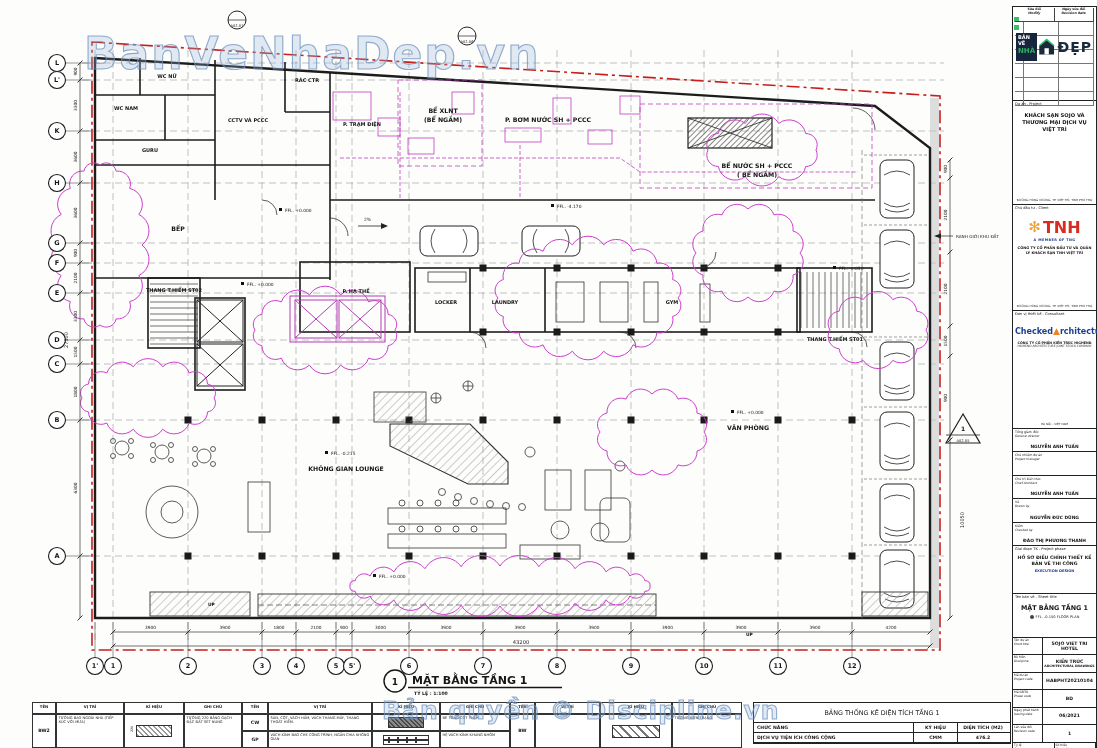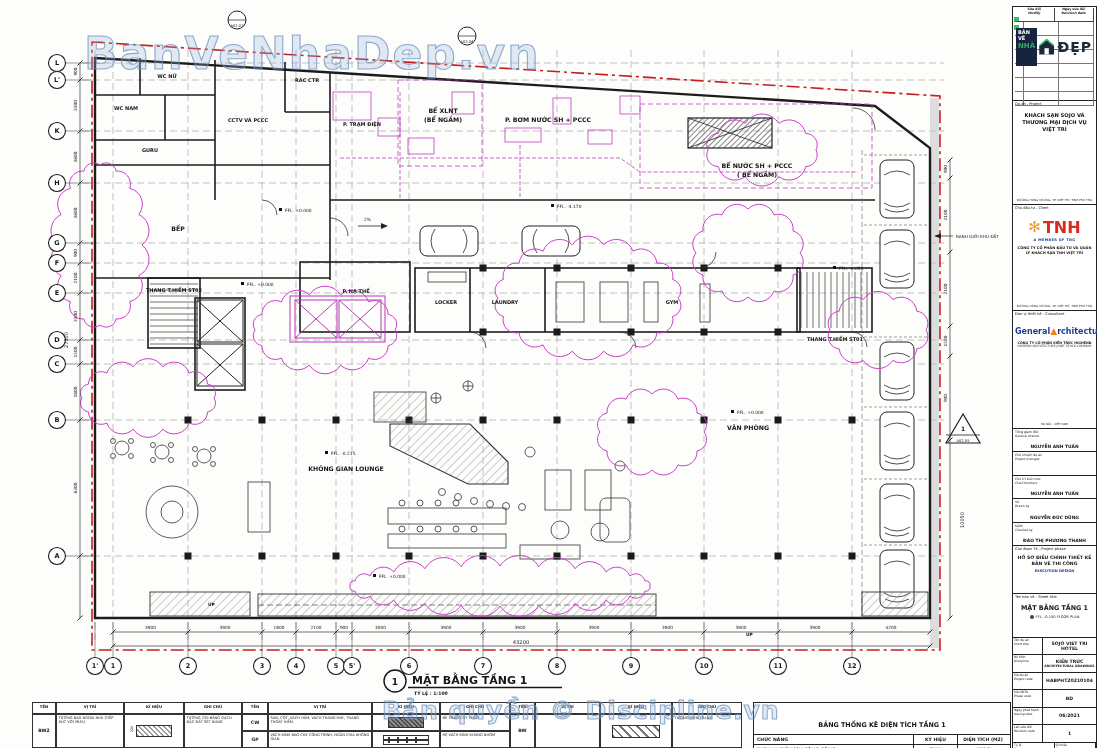--- a/index.html
+++ b/index.html
@@ -26,21 +26,21 @@
   .tb-addr{font-size:2.9px;text-align:center;color:#222;position:absolute;bottom:2px;left:1px;right:1px;line-height:1.2;}
   #tb-rev{height:94px;position:relative;}
   .rev-hdr{display:flex;height:13px;border-bottom:.6px solid #444;}
   .rev-hdr div{flex:1;border-right:.6px solid #444;font-size:3.2px;text-align:center;line-height:1.2;font-weight:700;}
   .rev-row{display:flex;height:13px;border-bottom:.6px solid #777;}
   .rev-row .ix{width:8px;border-right:.6px solid #777;}
   .rev-row .c{flex:1;border-right:.6px solid #777;}
   #tb-logo{position:absolute;left:3px;top:13px;width:76px;height:54px;display:flex;align-items:center;z-index:2;}
   #tb-logo .brand{display:flex;flex-direction:column;margin-right:1px;}
   #tb-logo .b1{font-size:5px;font-weight:700;color:#16243d;background:#16243d;color:#fff;padding:1px 2px;}
-  #tb-logo .b2{font-size:7px;font-weight:800;color:#2fae62;background:#16243d;padding:0 2px 16px;}
+  #tb-logo .b2{font-size:7px;font-weight:800;color:#2fae62;background:#16243d;padding:0 2px 6px;}
   #tb-logo .dep{font-size:14px;font-weight:800;color:#1b2a3a;letter-spacing:1px;margin-left:2px;}
   .greensq{position:absolute;width:5px;height:5px;background:#3bbf6e;left:1px;}
   #tb-prj{height:104px;}
   #tb-cli{height:106px;}
   .tnh-row{display:flex;align-items:center;justify-content:center;margin-top:8px;}
   .tnh-flower{color:#f0a030;font-size:15px;line-height:1;margin-right:2px;}
   .tnh-txt{color:#d82c20;font-size:16px;font-weight:800;letter-spacing:0;}
   .tnh-member{text-align:center;font-size:3.4px;font-weight:700;color:#1a3a8c;letter-spacing:.4px;margin-top:1px;}
   .tnh-name{font-size:3.6px;font-weight:700;text-align:center;margin-top:4px;line-height:1.3;}
   #tb-con{height:118px;}
@@ -79,21 +79,21 @@
   .sym-brick{width:34px;height:10px;background:repeating-linear-gradient(45deg,#9a9a9a 0 1.6px,#fff 1.6px 3.6px);}
   .sym-concrete{width:34px;height:9px;background:repeating-linear-gradient(45deg,#4a4a4a 0 1.6px,#8a8a8a 1.6px 3.2px);}
   .sym-glass{width:44px;height:8px;position:relative;background:linear-gradient(#fff 42%,#333 42%,#333 58%,#fff 58%);}
   .sym-glass:after{content:"";position:absolute;left:4px;top:1px;bottom:1px;width:36px;
       background:repeating-linear-gradient(90deg,#333 0 1.6px,transparent 1.6px 9px);}
   .sym-diag{width:46px;height:11px;background:repeating-linear-gradient(45deg,#777 0 1.6px,#fff 1.6px 6px);}
   .dim220{position:absolute;left:-8px;top:1px;font-size:3.2px;transform:rotate(-90deg);}
   
   #areatable{position:absolute;left:753px;top:702px;width:256px;border:1px solid #222;background:#fff;z-index:6;}
   #at-title{height:19px;border-bottom:1px solid #222;display:flex;align-items:center;justify-content:center;
-      font-size:6.4px;font-weight:700;margin-top:12px;}
+      font-size:6.4px;font-weight:400;}
   .at-row{display:flex;border-bottom:.8px solid #222;}
   .at-row div{padding:2px 3px;font-size:4.6px;font-weight:700;box-sizing:border-box;}
   .at-c1{width:160px;border-right:.8px solid #222;}
   .at-c2{width:44px;border-right:.8px solid #222;text-align:center;}
   .at-c3{width:50px;text-align:center;}
 </style>
 </head>
 <body>
 
 <svg id="plan-svg" width="1012" height="700" viewBox="0 0 1012 700" style="position:absolute;left:0;top:0;">
@@ -804,21 +804,21 @@
       <span class="tnh-txt">TNH</span>
     </div>
     <div class="tnh-member">A MEMBER OF TNG</div>
     <div class="tnh-name">CÔNG TY CỔ PHẦN ĐẦU TƯ VÀ QUẢN LÝ KHÁCH SẠN TNH VIỆT TRÌ</div>
     <div class="tb-addr">ĐƯỜNG HÙNG VƯƠNG, TP. VIỆT TRÌ, TỈNH PHÚ THỌ</div>
   </div>
 
   <div id="tb-con" class="tb-sec">
     <div class="tb-cap">Đơn vị thiết kế  -  Consultant</div>
     <div class="he-logo">
-      <span>General</span><span class="he-tri">▲</span><span>rchitecture</span>
+      <span>Checked</span><span class="he-tri">▲</span><span>rchitecture</span>
     </div>
     <div class="he-name">CÔNG TY CỔ PHẦN KIẾN TRÚC HIGHEND</div>
     <div class="he-name-en">HIGHEND ARCHITECTURE JOINT STOCK COMPANY</div>
     <div class="tb-addr">HÀ NỘI - VIỆT NAM</div>
   </div>
 
   <div id="tb-people">
       <div class="tb-prow">
         <div class="role">Tổng giám đốc<br><i>General director</i></div>
         <div class="pname">NGUYỄN ANH TUẤN</div>

